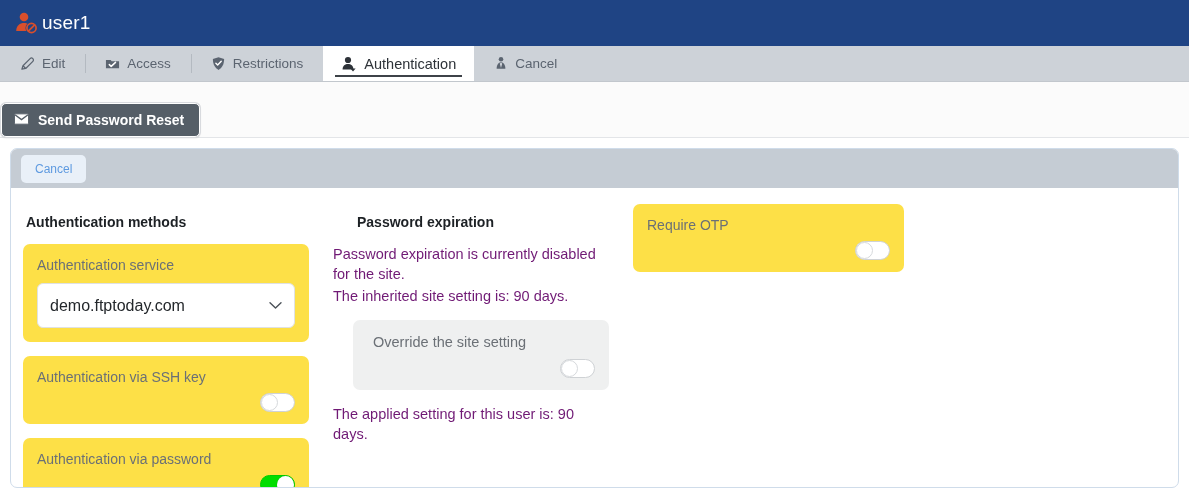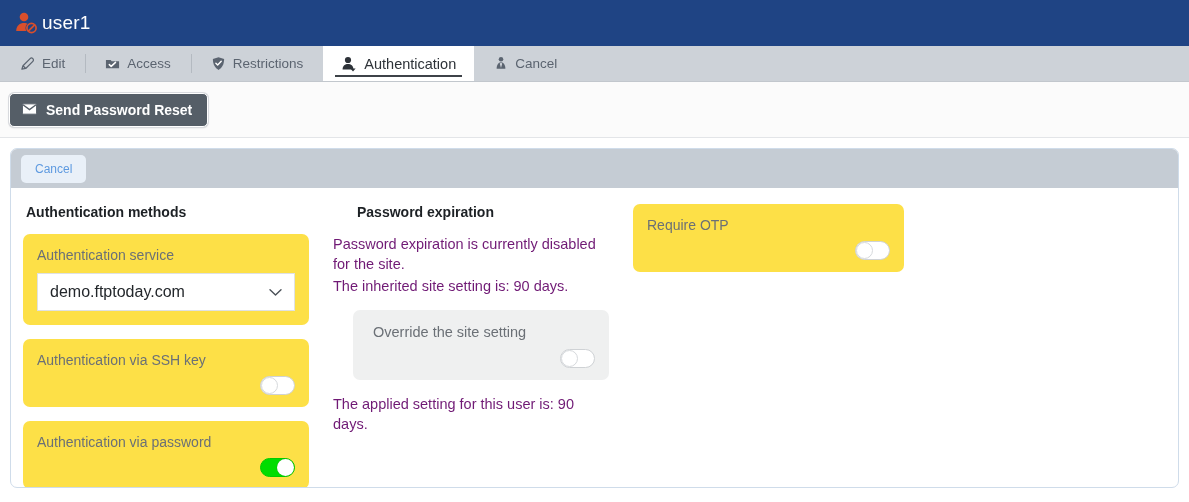--- a/index.html
+++ b/index.html
@@ -68,22 +68,22 @@
     background: #3d4248;
   }
   .tab svg { display:block; }
 
   
   .toolbar {
     height: 56px;
     background: #fbfbfb;
     border-bottom: 1px solid #e3e5e8;
     display: flex;
-    align-items: center;
-    padding-left: 9px;
+    align-items: flex-end;
+    padding-left: 1px;
   }
   .btn-dark {
     display: inline-flex;
     align-items: center;
     gap: 9px;
     background: #555e67;
     border: 1px solid #ffffff;
     border-radius: 5px;
     color: #ffffff;
     font-size: 14px;
@@ -129,44 +129,45 @@
   .col-2 { width: 282px; }
   .col-3 { width: 300px; }
   .col-4 { width: 295px; }
 
   .col-title {
     font-size: 14px;
     font-weight: bold;
     color: #1d2125;
     margin-bottom: 14px;
     padding-left: 3px;
+    margin-top: 10px;
   }
   .col-title.indented { padding-left: 24px; }
 
   .field {
     background: #fde047;
     border-radius: 7px;
     padding: 13px 14px 14px 14px;
     margin-bottom: 14px;
     position: relative;
   }
   .field-label {
     font-size: 14px;
     color: #6b7076;
     margin-bottom: 10px;
   }
   .field.toggle-field { min-height: 68px; }
   .field.toggle-field .field-label { margin-bottom: 0; }
 
   .sel, .txt {
     width: 100%;
-    height: 38px;
+    height: 45px;
     background: #ffffff;
     border: 1px solid #dfe1e3;
-    border-radius: 0;
+    border-radius: 6px;
     font-size: 16px;
     color: #23272b;
     padding: 0 12px;
     font-family: "Liberation Sans", sans-serif;
     display: flex;
     align-items: center;
     justify-content: space-between;
   }
   .sel { cursor: pointer; }
   .sel .chev { color: #4b5158; font-size: 13px; line-height: 1; }

